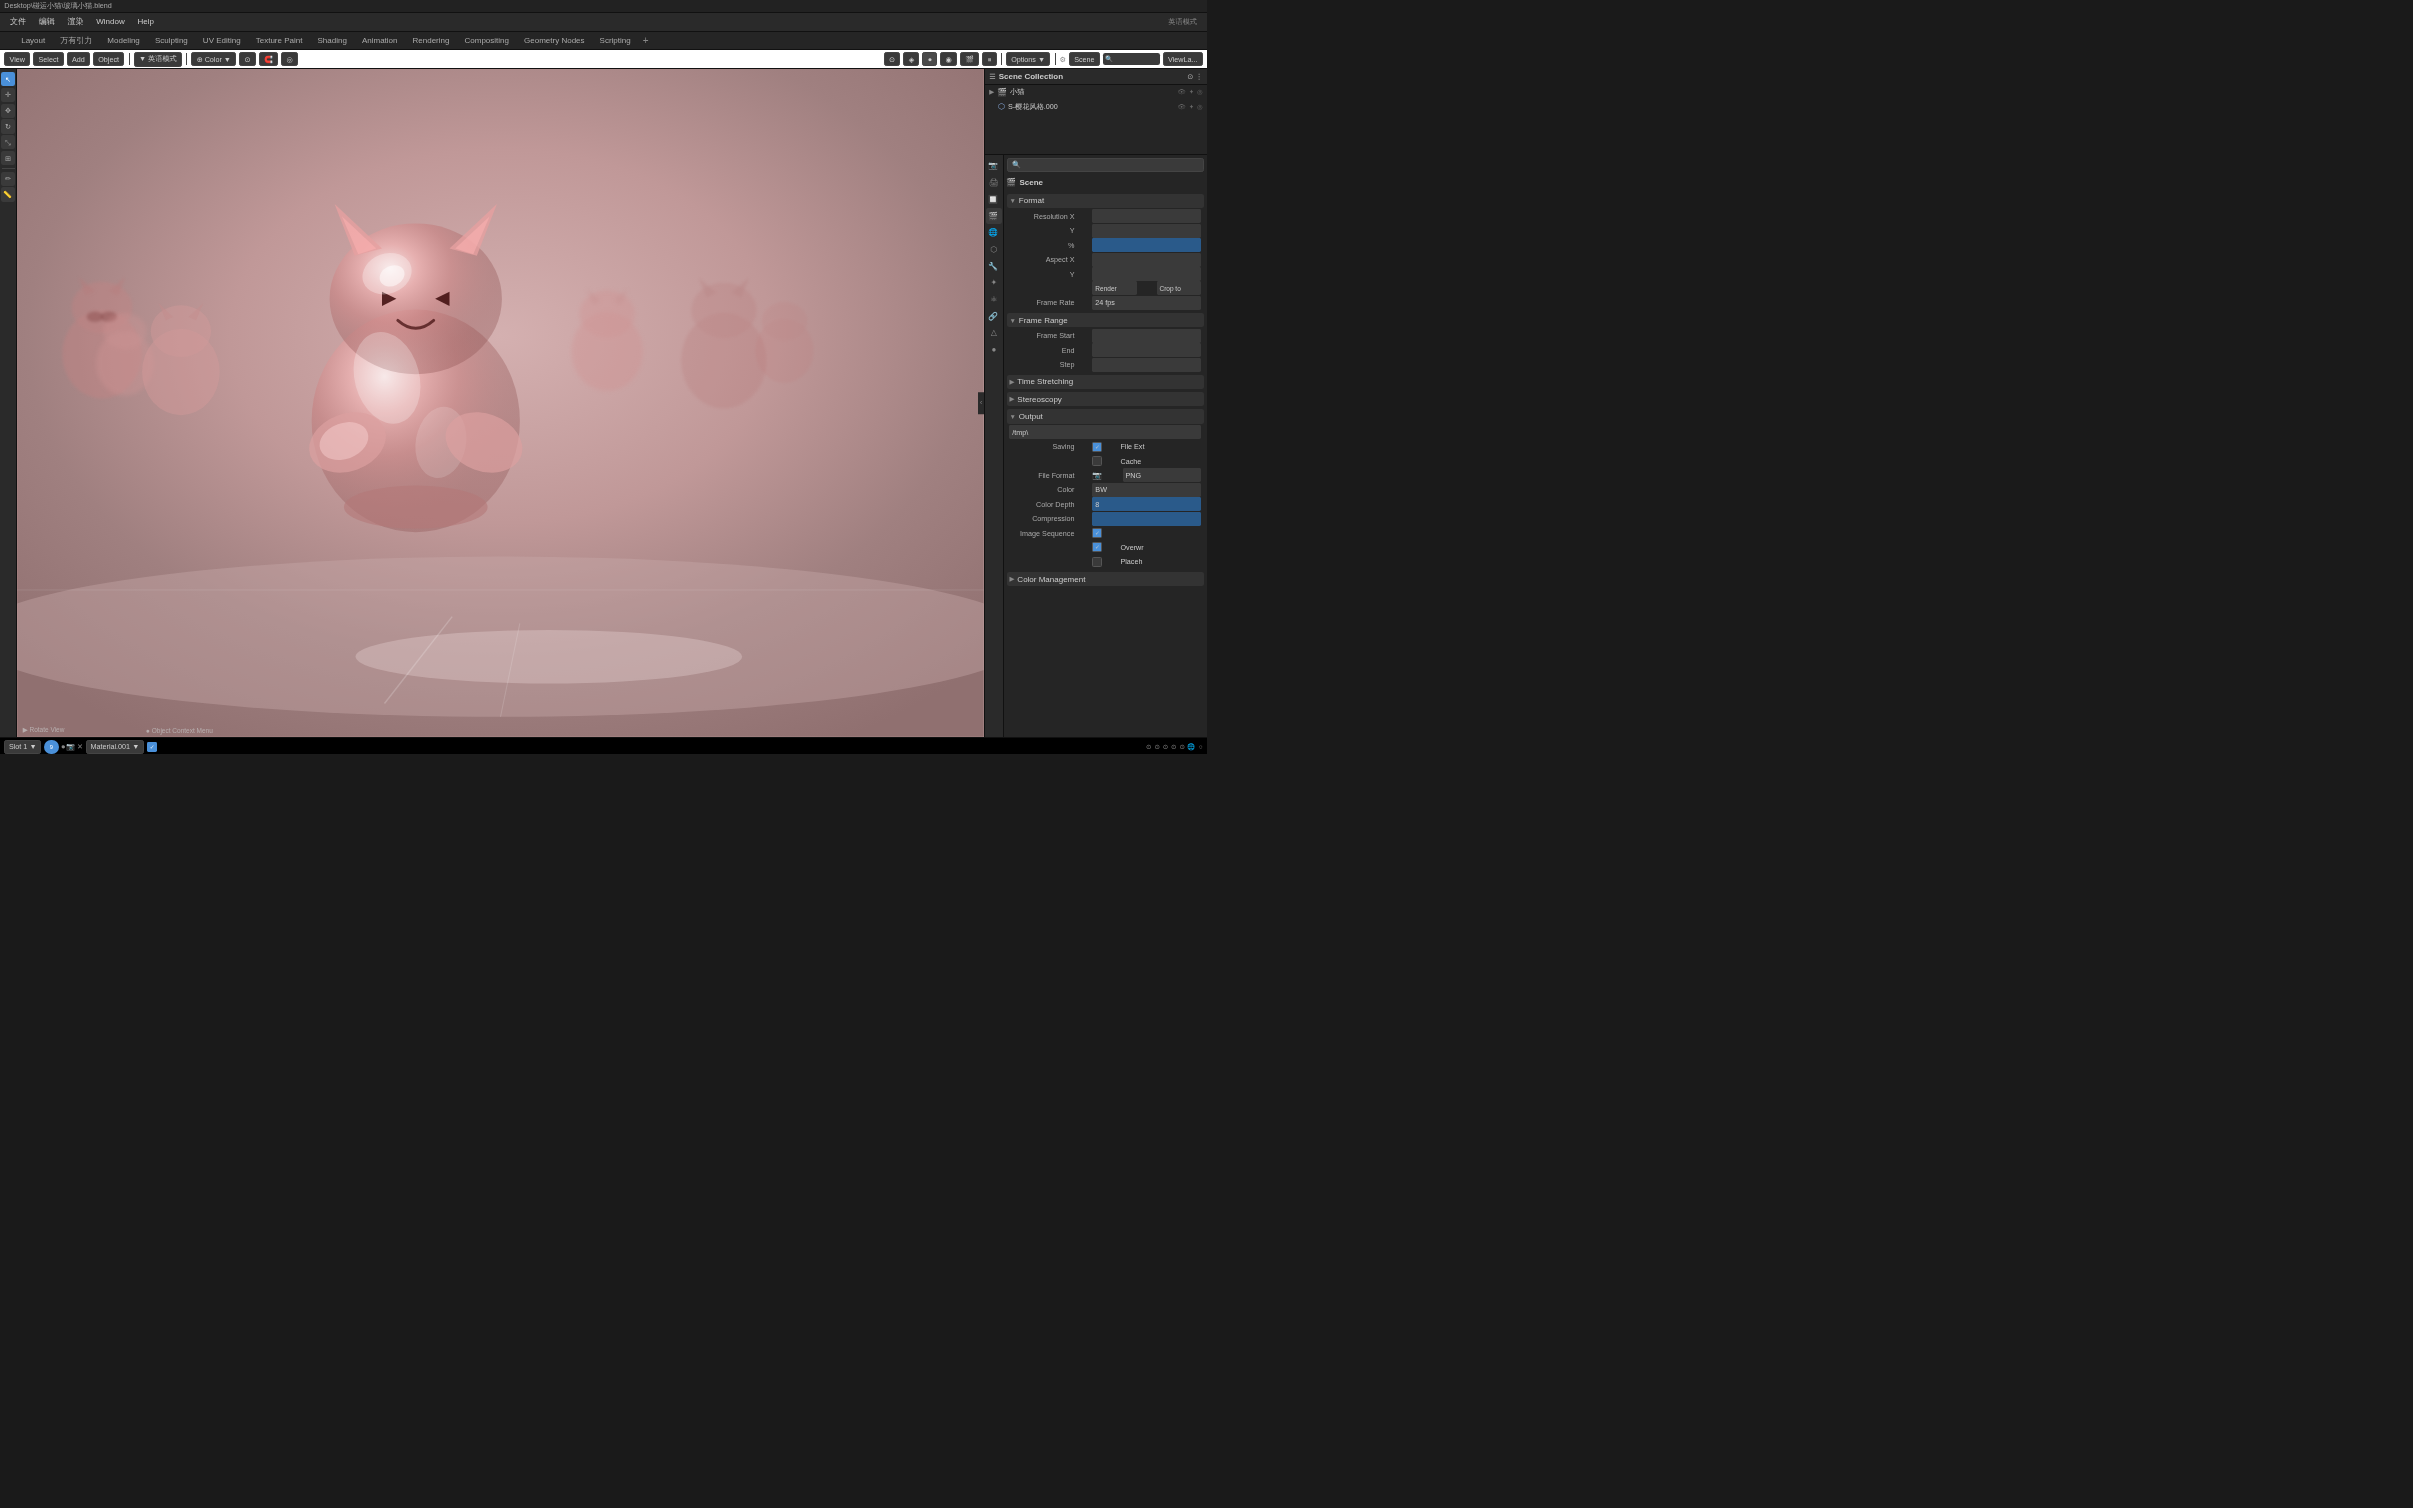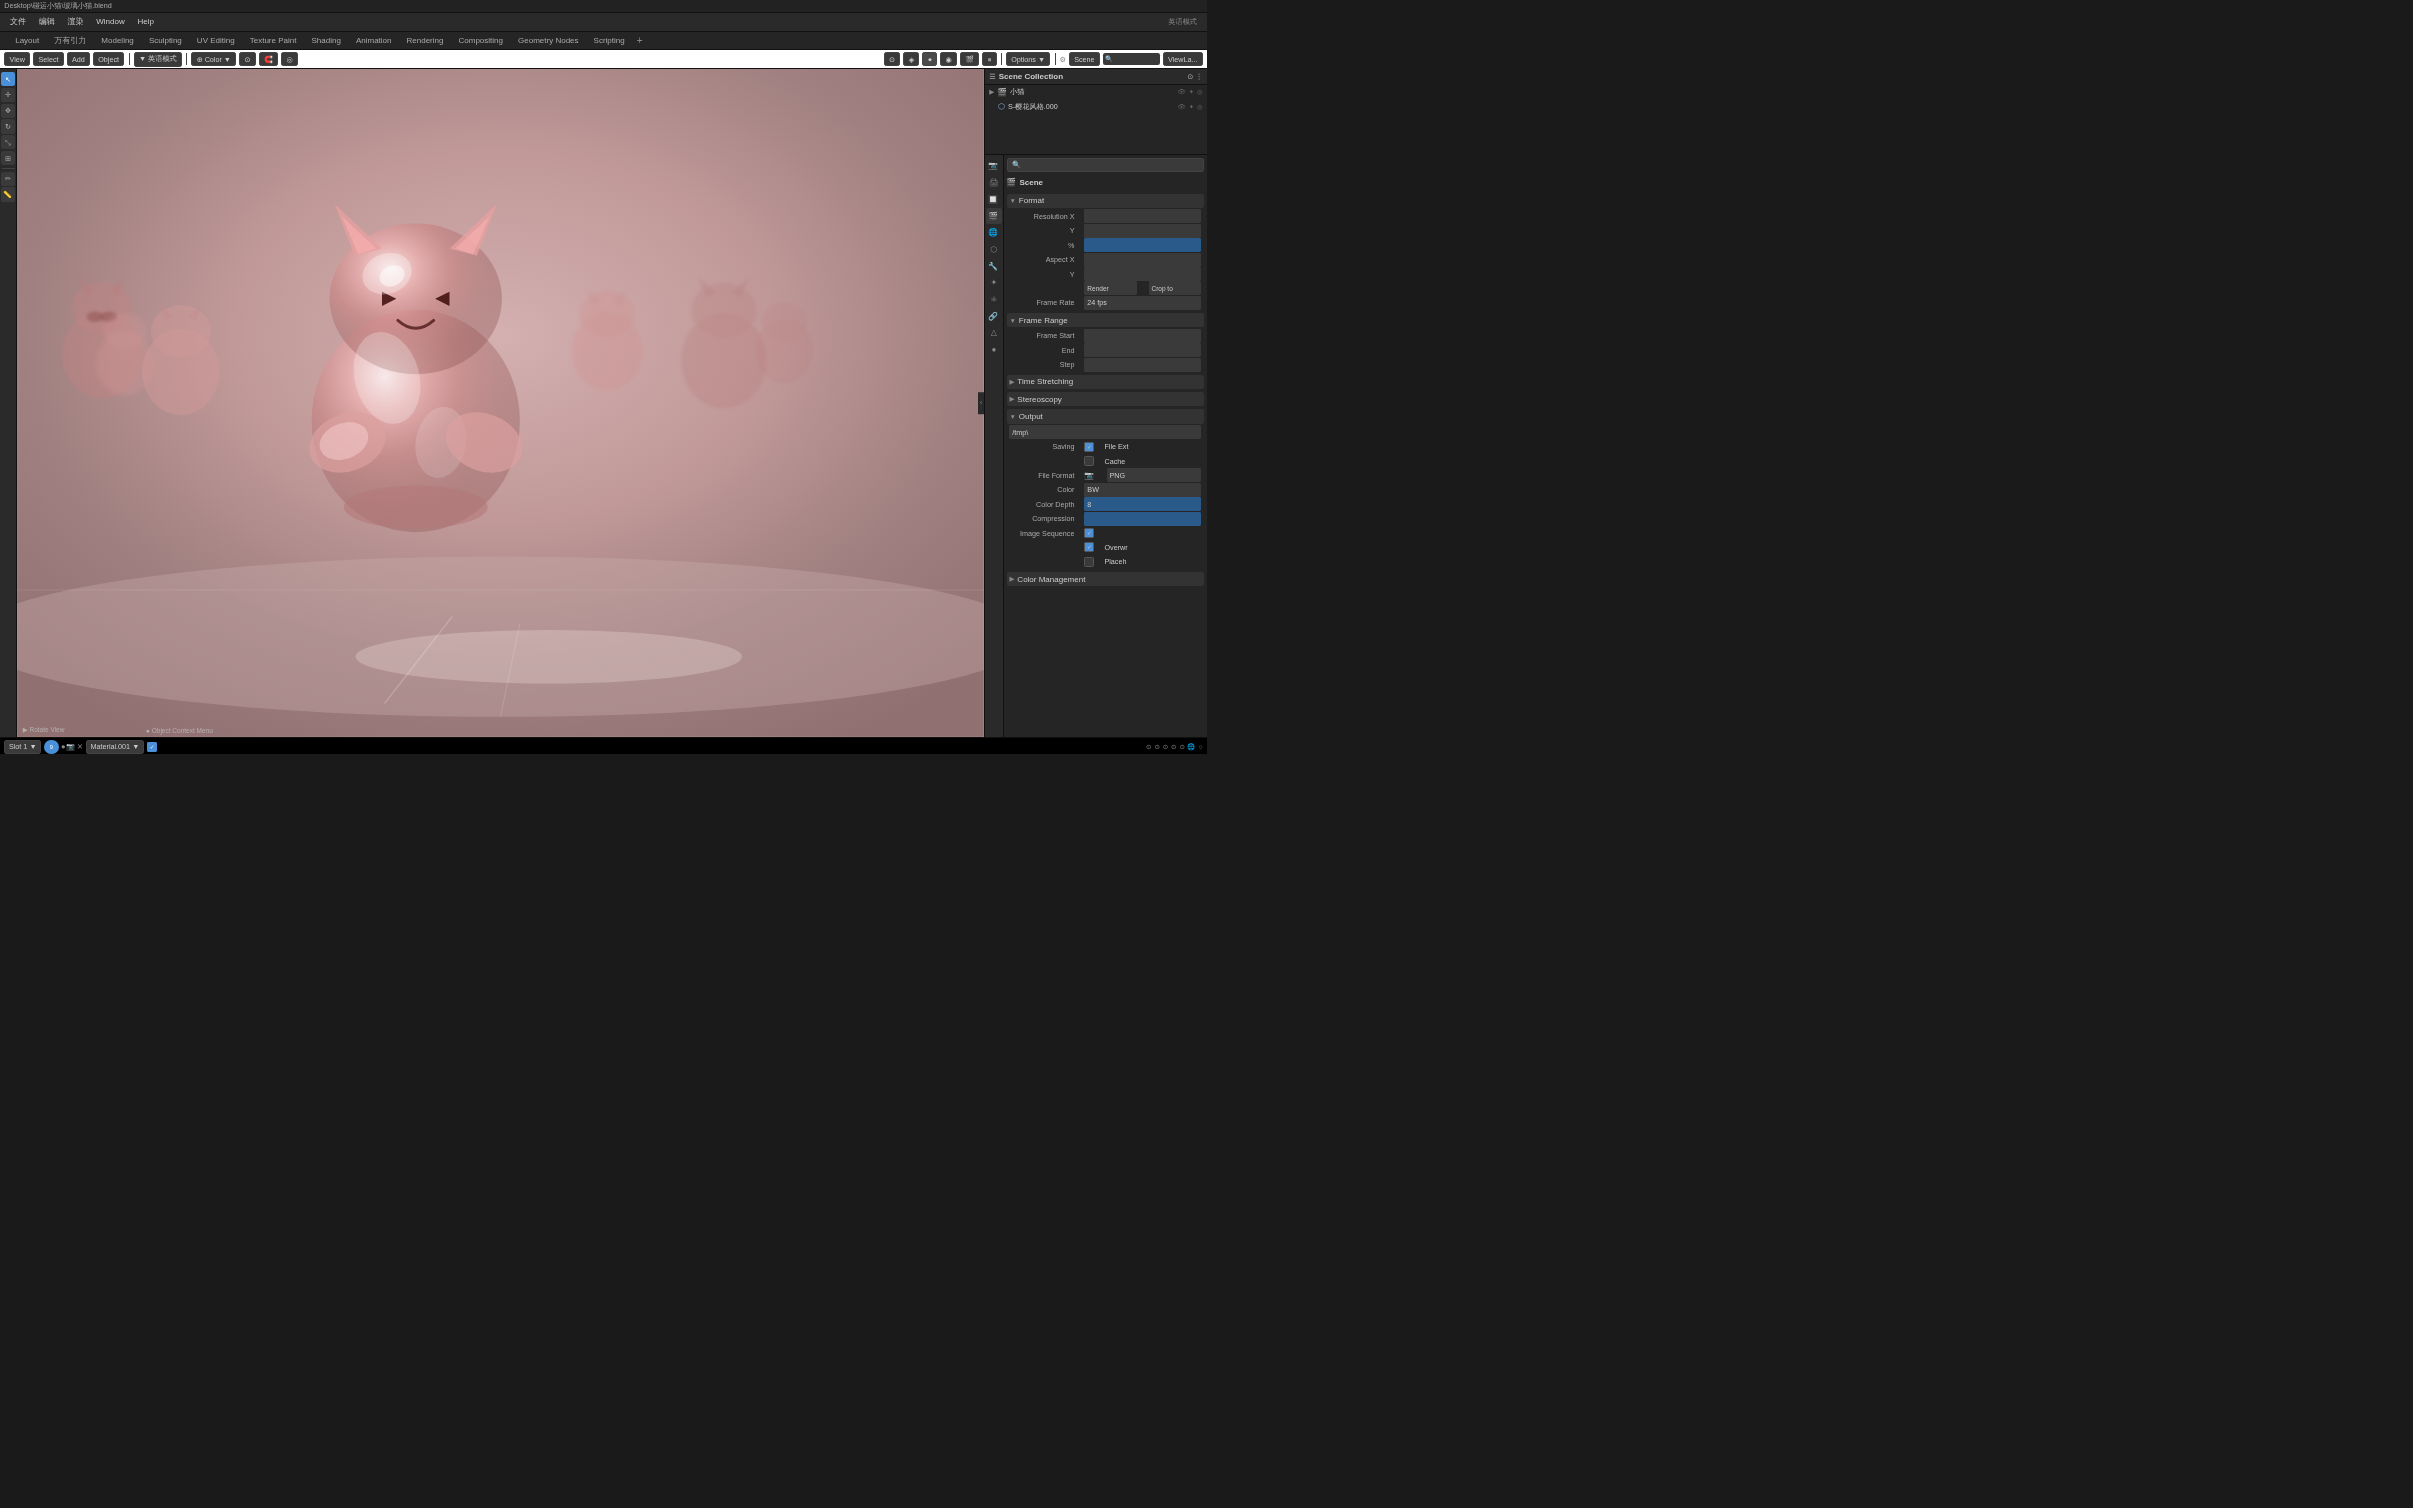--- a/index.html
+++ b/index.html
@@ -40,21 +40,21 @@
       color: #ccc;
       cursor: pointer;
       border-radius: 2.2px;
     }
     
     #workspace-tabs {
       height: 18.7px;
       background: #252525;
       display: flex;
       align-items: center;
-      padding: 0 8px;
+      padding: 0 14px;
       gap: 0.7px;
       border-bottom: 0.7px solid #111;
     }
     .ws-tab {
       padding: 2.2px 7.2px;
       font-size: 8px;
       color: #aaa;
       cursor: pointer;
       border-radius: 2.2px 2.2px 0 0;
     }
@@ -236,21 +236,21 @@
       border-radius: 2.2px;
       margin-bottom: 1.4px;
     }
     .section-header-title { font-size: 8px; color: #ccc; font-weight: 400; }
     .section-arrow { font-size: 6.5px; color: #888; }
     .prop-row {
       display: flex;
       align-items: center;
       height: 14.4px;
       padding: 0 2.9px;
-      gap: 10px;
+      gap: 18px;
     }
     .prop-label {
       flex: 0 0 65px;
       font-size: 7.2px;
       color: #aaa;
       text-align: right;
     }
     .prop-value {
       flex: 1;
       height: 14px;

